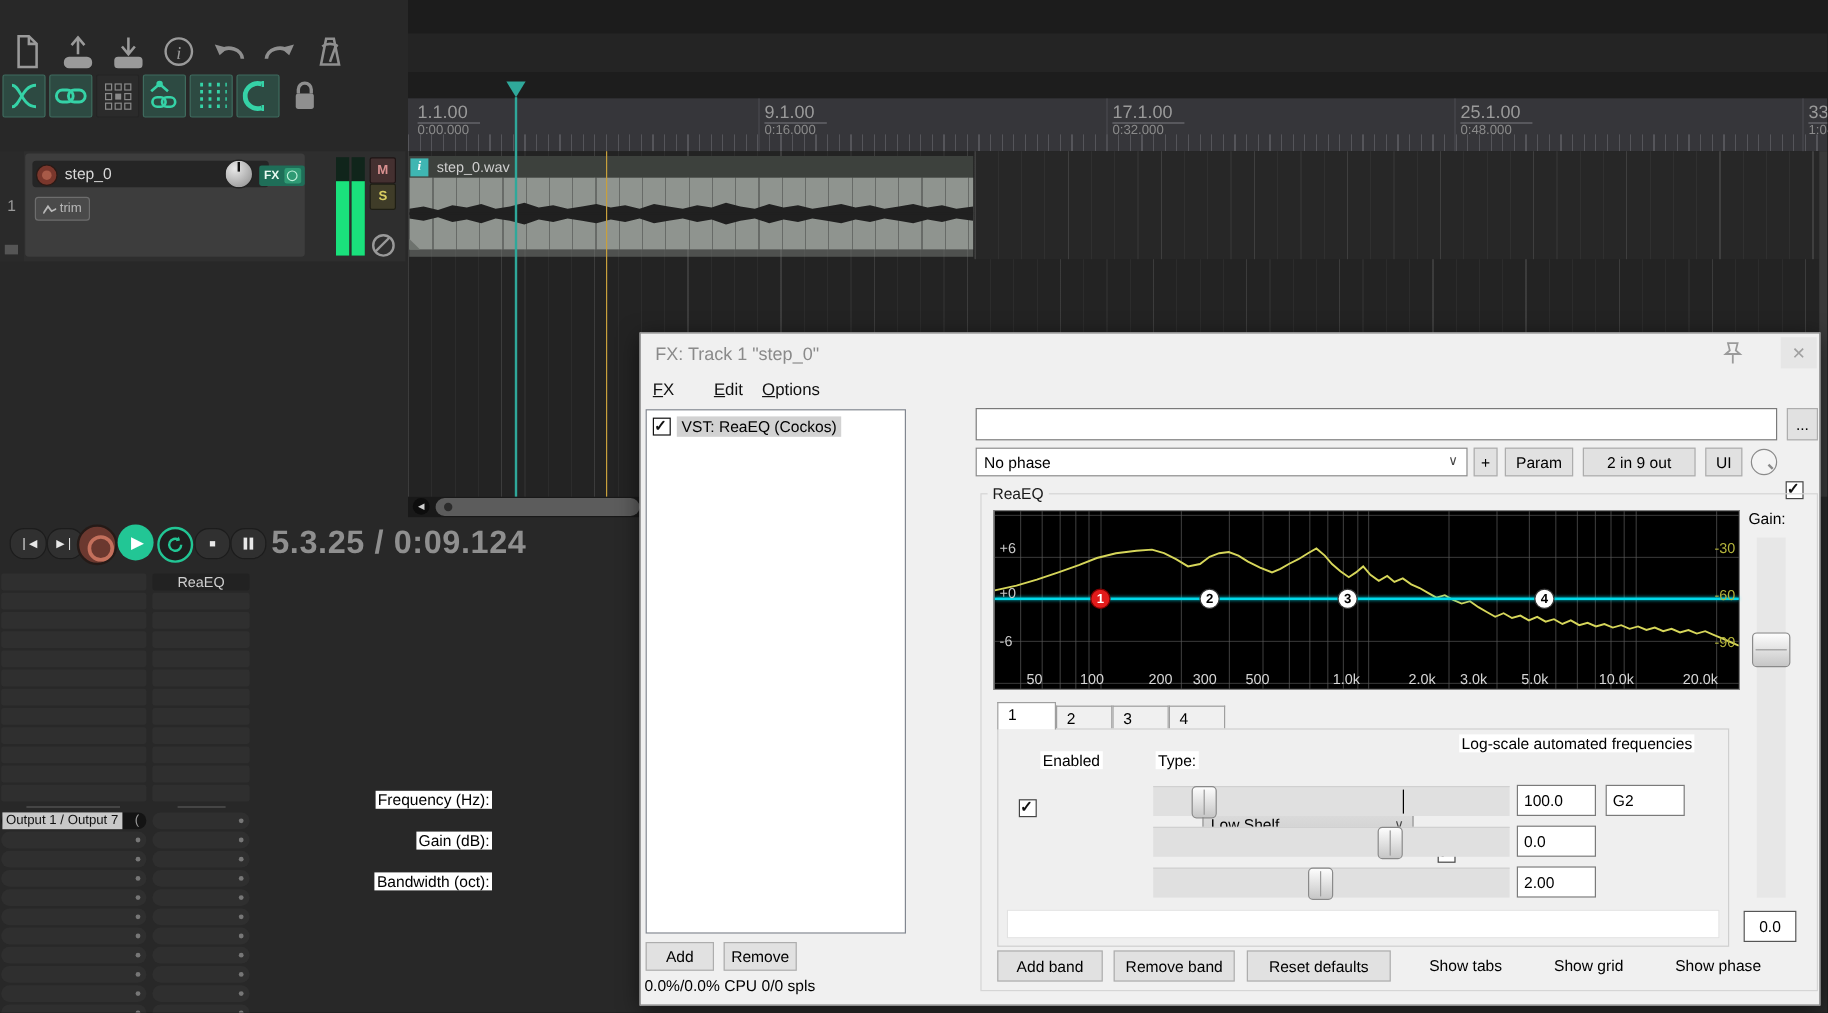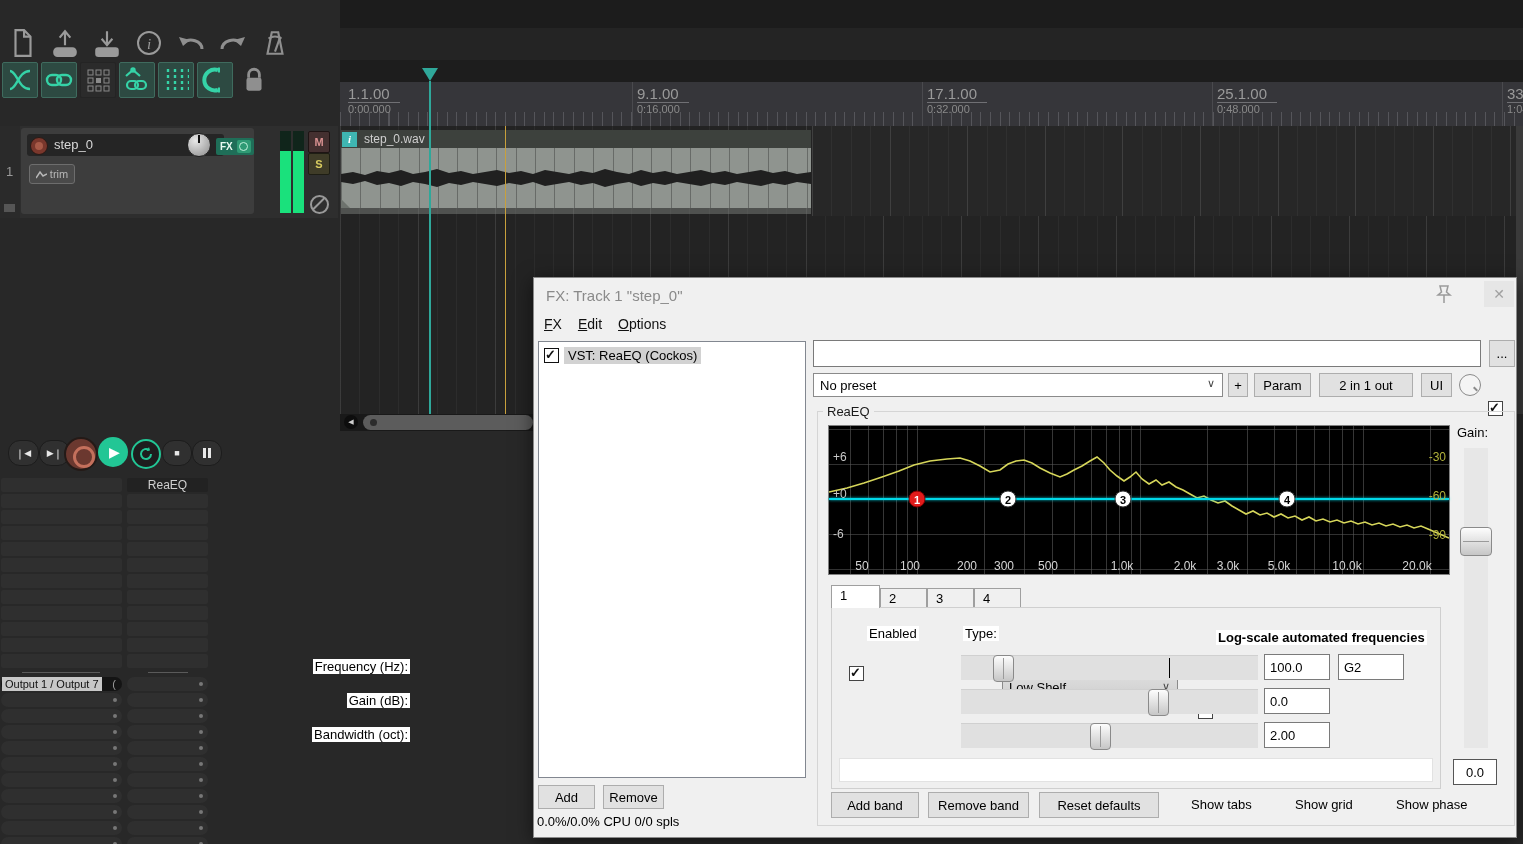--- a/index.html
+++ b/index.html
@@ -263,20 +263,21 @@
           <path d="M11 1 l1 3.5 -3.5 .5 z" fill="#22c695" stroke="none"></path>
         </svg>
     </div>
     <div class="abs pill" style="left:162px;top:5px;width:28px;height:24px;">
         <span style="font-size:9px;">■</span>
       </div>
     <div class="abs pill" style="left:192px;top:5px;width:28px;height:24px;gap:2px;">
       <span style="display:block;width:3px;height:10px;background:#e8e8e8;"></span>
         <span style="display:block;width:3px;height:10px;background:#e8e8e8;"></span>
     </div>
+    <div class="abs" style="left:226px;top:2px;font-size:27px;font-weight:bold;color:#8f8f8f;letter-spacing:.5px;white-space:nowrap;">5.3.25 / 0:09.124</div>
   </div>
 
   <div id="mixer" class="abs" style="left:0;top:0;width:0;height:0;">
       <div style="position: absolute; left: 1px; top: 478px; width: 121px; height: 14px; background: rgb(47, 47, 47); border-radius: 2px;"></div>
       <div style="position: absolute; left: 127px; top: 478px; width: 81px; height: 14px; background: rgb(34, 34, 34); border-radius: 2px; display: flex; align-items: center; justify-content: center; font-size: 12px; color: rgb(207, 207, 207);">ReaEQ</div>
       <div style="position: absolute; left: 1px; top: 494px; width: 121px; height: 14px; background: rgb(47, 47, 47); border-radius: 2px;"></div>
       <div style="position: absolute; left: 127px; top: 494px; width: 81px; height: 14px; background: rgb(47, 47, 47); border-radius: 2px;"></div>
       <div style="position: absolute; left: 1px; top: 510px; width: 121px; height: 14px; background: rgb(47, 47, 47); border-radius: 2px;"></div>
       <div style="position: absolute; left: 127px; top: 510px; width: 81px; height: 14px; background: rgb(47, 47, 47); border-radius: 2px;"></div>
       <div style="position: absolute; left: 1px; top: 526px; width: 121px; height: 14px; background: rgb(47, 47, 47); border-radius: 2px;"></div>
@@ -371,44 +372,44 @@
   <div class="abs fxwin" style="left:533px;top:277px;width:982px;height:559px;">
     <div class="abs" style="left:12px;top:9px;font-size:15px;color:#8a8a8a;">FX: Track 1 "step_0"</div>
     <svg class="abs" style="left:900px;top:6px;" width="20" height="22" viewBox="0 0 20 22" fill="none" stroke="#9a9a9a" stroke-width="1.5">
         <path d="M6 2 h8 l-1.5 6 3.5 3 h-12 l3.5 -3 z"></path>
         <path d="M10 11 v8"></path>
       </svg>
     <div class="abs" style="left:950px;top:3px;width:30px;height:26px;background:#e6e6e6;display:flex;align-items:center;justify-content:center;color:#a0a0a0;font-size:14px;">✕</div>
 
     <div class="abs" style="left:10px;top:38px;display:flex;gap:16px;" id="fx-menu">
         <div style="font-size: 14px; color: rgb(17, 17, 17); cursor: default;"><u>F</u>X</div>
-        <div style="font-size: 14px; color: rgb(17, 17, 17); cursor: default;"><u>E</u>dit</div>
+        <div style="font-size: 14px; color: rgb(17, 17, 17); cursor: default; margin-left: 17px;"><u>E</u>dit</div>
         <div style="font-size: 14px; color: rgb(17, 17, 17); cursor: default;"><u>O</u>ptions</div>
       </div>
 
-    <div class="abs" style="left:4px;top:63px;width:268px;height:437px;background:#fff;border:1px solid #828790;box-sizing:border-box;">
+    <div class="abs" style="left:4px;top:63px;width:217px;height:437px;background:#fff;border:1px solid #828790;box-sizing:border-box;">
       <div class="abs" style="left:5px;top:5px;display:flex;align-items:center;gap:5px;">
         <span class="chk on" style="border-color:#111;"></span>
         <span class="wtext" style="background:#d2d2d2;padding:1px 4px;">VST: ReaEQ (Cockos)</span>
       </div>
     </div>
     <div class="abs wbtn" style="left:4px;top:507px;width:57px;height:24px;">Add</div>
     <div class="abs wbtn" style="left:69px;top:507px;width:61px;height:24px;">Remove</div>
     <div class="abs wtext" style="left:3px;top:536px;">0.0%/0.0% CPU 0/0 spls</div>
 
     <div class="abs wfield" style="left:279px;top:62px;width:668px;height:27px;"></div>
     <div class="abs wbtn" style="left:955px;top:62px;width:26px;height:27px;">...</div>
 
     <div class="abs combo" style="left:279px;top:95px;width:410px;height:24px;background:#fff;">
-      <span>No preset</span>
+      <span>No phase</span>
       <span class="chev">∨</span>
     </div>
     <div class="abs wbtn" style="left:694px;top:95px;width:20px;height:24px;">+</div>
     <div class="abs wbtn" style="left:720px;top:95px;width:57px;height:24px;">Param</div>
-    <div class="abs wbtn" style="left:785px;top:95px;width:94px;height:24px;">2 in 1 out</div>
+    <div class="abs wbtn" style="left:785px;top:95px;width:94px;height:24px;">2 in 9 out</div>
     <div class="abs wbtn" style="left:887px;top:95px;width:31px;height:24px;">UI</div>
     <div class="abs" style="left:925px;top:96px;width:20px;height:20px;border-radius:50%;border:1.5px solid #8a8a8a;background:#f4f4f4;">
       <div class="abs" style="left:13px;top:13px;width:5px;height:2px;background:#8a8a8a;transform:rotate(45deg);"></div>
     </div>
     <div class="abs chk on" style="left:954px;top:99px;"></div>
 
     <div class="abs" style="left:283px;top:133px;width:696px;height:413px;border:1px solid #d5d5d5;"></div>
     <div class="abs" style="left:289px;top:126px;background:#f0f0f0;padding:0 4px;font-size:13px;color:#1a1a1a;">ReaEQ</div>
 
     <div id="eq-graph" class="abs" style="left:294px;top:147px;width:620px;height:148px;">
@@ -476,21 +477,21 @@
     <div class="abs" style="left:297px;top:329px;width:610px;height:182px;border:1px solid #cfcfcf;background:#efefef;box-sizing:border-box;"></div>
 
     <div class="abs chk on" style="left:315px;top:349px;"></div>
     <span class="abs whitelab" style="left:333px;top:348px;">Enabled</span>
     <span class="abs whitelab" style="left:429px;top:348px;">Type:</span>
     <div class="abs combo" style="left:468px;top:344px;width:176px;height:23px;background:linear-gradient(180deg,#dcdcdc,#cfcfcf);">
       <span>Low Shelf</span>
       <span class="chev">∨</span>
     </div>
     <div class="abs chk on" style="left:664px;top:349px;"></div>
-    <span class="abs whitelab" style="left:682px;top:352px;font-weight:bold;">Log-scale automated frequencies</span>
+    <span class="abs whitelab" style="left:682px;top:334px;">Log-scale automated frequencies</span>
 
     <span class="abs whitelab" style="right:1106px;top:381px;white-space:nowrap;">Frequency (Hz):</span>
     <div class="abs slidetrack" style="left:427px;top:377px;width:297px;height:24px;">
       <div class="abs" style="left:208px;top:2px;width:1px;height:20px;background:#000;"></div>
       <div class="hthumb" style="left:32px;top:-1px;"></div>
     </div>
     <div class="abs wfield" style="left:730px;top:376px;width:66px;height:26px;">100.0</div>
     <div class="abs wfield" style="left:804px;top:376px;width:66px;height:26px;">G2</div>
 
     <span class="abs whitelab" style="right:1106px;top:415px;white-space:nowrap;">Gain (dB):</span>

